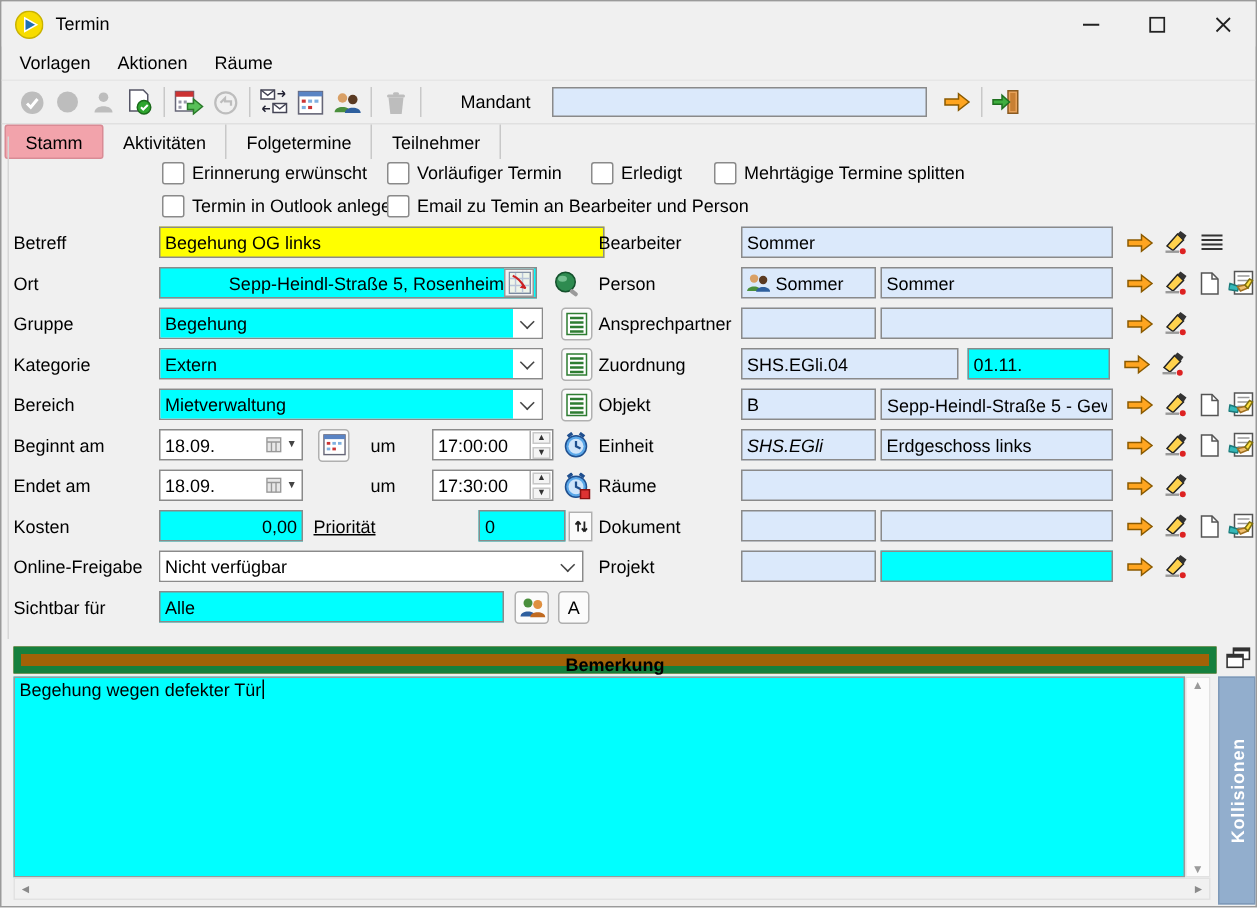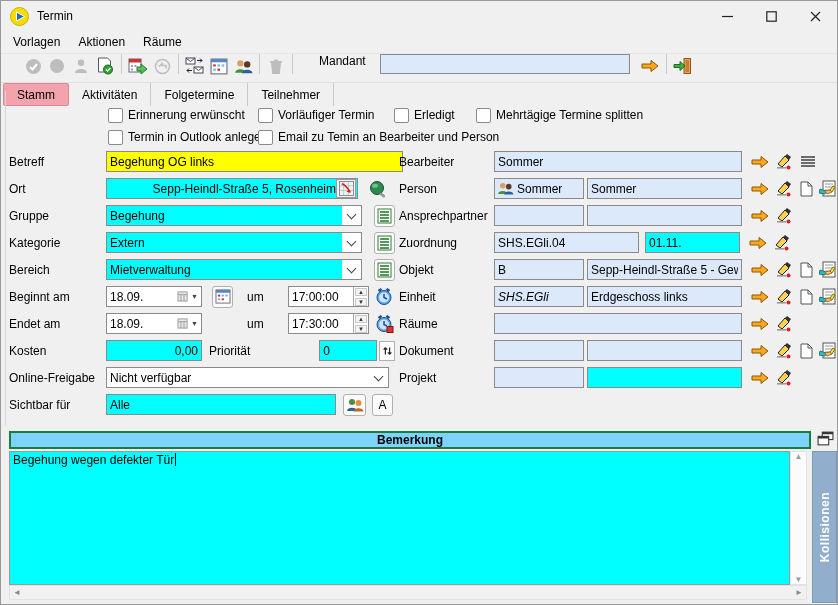--- a/index.html
+++ b/index.html
@@ -12,21 +12,21 @@
   .title-text { margin-left:8px; font-size:12px; }
   .win-controls { margin-left:auto; display:flex; height:30px; }
   .win-btn { width:44px; height:30px; display:flex; align-items:center; justify-content:center; }
   .win-btn svg { display:block; }
 
   
   .menubar { height:22px; display:flex; align-items:center; padding-left:3px; border-bottom:1px solid #e6e6e6; }
   .menu-item { padding:2px 9px; }
 
   
-  .toolbar { height:28px; display:flex; align-items:flex-start; padding-left:20px; border-bottom:1px solid #e0e0e0; }
+  .toolbar { height:28px; display:flex; align-items:center; padding-left:8px; border-bottom:1px solid #e0e0e0; }
   .tbtn { width:24px; height:24px; display:flex; align-items:center; justify-content:center; flex:none; }
   .tsep { width:1px; height:20px; background:#c8c8c8; margin:0 4px; flex:none; }
   .mandant-label { margin-left:22px; margin-right:14px; }
   .mandant-field { width:250px; height:20px; box-sizing:border-box; border:1px solid #8a8a8a;
                    background:#dbe9fb; font:12px "Liberation Sans",sans-serif; padding:0 3px; }
 
   
   .tabbar { height:23px; display:flex; align-items:stretch; padding-left:2px; }
   .tab { display:flex; align-items:center; padding:0 13px; border-right:1px solid #c8c8c8; }
   .tab.active { background:#f2a3ab; border:1px solid #d98b95; border-radius:2px; }
@@ -69,22 +69,22 @@
   .spin { width:14px; display:flex; flex-direction:column; border-left:1px solid #aaa; flex:none; }
   .spin span { flex:1; display:flex; align-items:center; justify-content:center; font-size:6px; color:#333;
                background:#f4f4f4; border:1px solid #c8c8c8; margin:1px; }
 
   .sqbtn { height:22px; box-sizing:border-box; border:1px solid #b0b0b0; background:#fbfbfb; border-radius:3px;
            display:flex; align-items:center; justify-content:center; flex:none; }
   .flaticon { display:flex; align-items:center; justify-content:center; flex:none; }
   .icluster { display:flex; align-items:center; gap:6px; margin-left:9px; }
 
   
-  .bem-head { position:absolute; left:8px; top:430px; width:802px; height:18px; background:#7dd3fc;
-              border:2px solid #15803d; box-sizing:border-box; text-align:center; font-weight:bold; line-height:15px; }
+  .bem-head { position:absolute; left:8px; top:430px; width:802px; height:18px; background:#a16207;
+              border:5px solid #15803d; box-sizing:border-box; text-align:center; font-weight:bold; line-height:15px; }
   .undock { position:absolute; left:816px; top:430px; }
   .bem-text { position:absolute; left:8px; top:450px; width:781px; height:134px; background:#00ffff;
               border:1px solid #9a9a9a; box-sizing:border-box; padding:1px 3px; font-size:12px; }
   .caret { display:inline-block; width:1px; height:13px; background:#000; vertical-align:-2px; margin-left:1px; }
   .vscroll { position:absolute; left:789px; top:450px; width:17px; height:134px; background:#fbfbfb;
              border:1px solid #e2e2e2; box-sizing:border-box; display:flex; flex-direction:column;
              justify-content:space-between; align-items:center; color:#9a9a9a; font-size:8px; }
   .hscroll { position:absolute; left:8px; top:584px; width:798px; height:15px; background:#f1f1f1;
              border:1px solid #e2e2e2; box-sizing:border-box; display:flex; justify-content:space-between;
              align-items:center; color:#8a8a8a; font-size:8px; padding:0 3px; }
@@ -414,21 +414,21 @@
             <circle cx="9" cy="9.5" r="5" fill="#cfe4fa"></circle>
             <path d="M9 6 V9.5 L12 11" stroke="#1f4f8f" stroke-width="1.5" fill="none"></path>
             <rect x="12" y="11.5" width="6" height="6" fill="#dd3333" stroke="#881111"></rect>
           </svg>
       </span>
     </div>
 
     <div class="frow">
       <span class="flabel">Kosten</span>
       <input class="tbox cyan right-align" style="width: 96px;" value="0,00">
-      <span style="margin-left:7px;">Priorität</span>
+      <span style="margin-left:7px;text-decoration:underline;">Priorität</span>
       <input class="tbox cyan" style="width: 58px; margin-left: 69px;" value="0">
       <span class="sqbtn" style="width:16px; height:20px; margin-left:2px; border-radius:0;">
         <svg width="11" height="14" viewBox="0 0 13 16">
             <path d="M4 12 V4 M4 4 L2 6.5 M4 4 L6 6.5" stroke="#222" stroke-width="1.4" fill="none"></path>
             <path d="M9 4 v8 M9 12 l-2 -2.5 M9 12 l2 -2.5" stroke="#222" stroke-width="1.4" fill="none"></path>
           </svg>
       </span>
     </div>
 
     <div class="frow">

